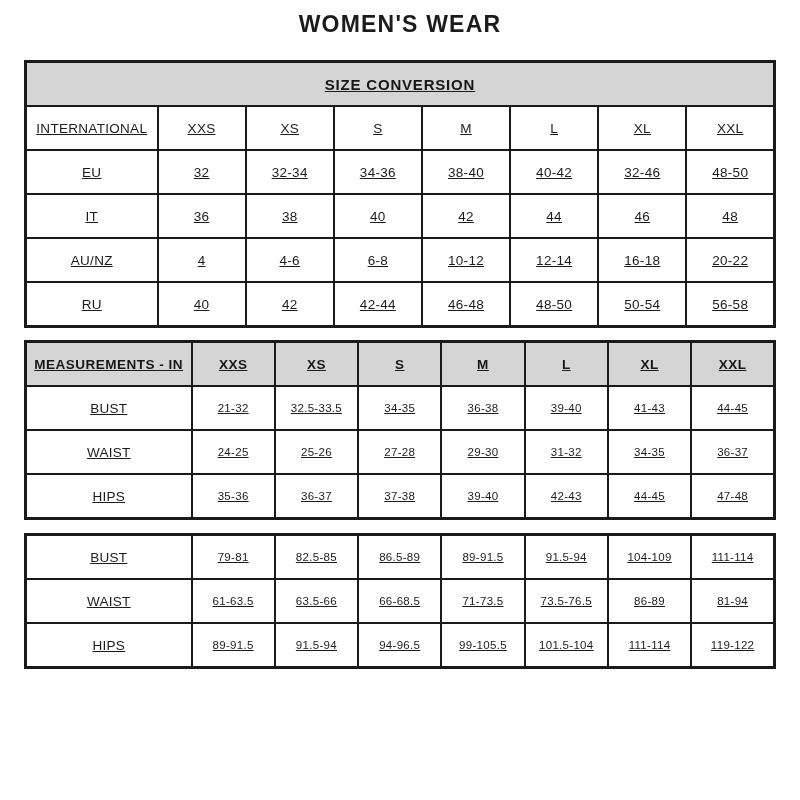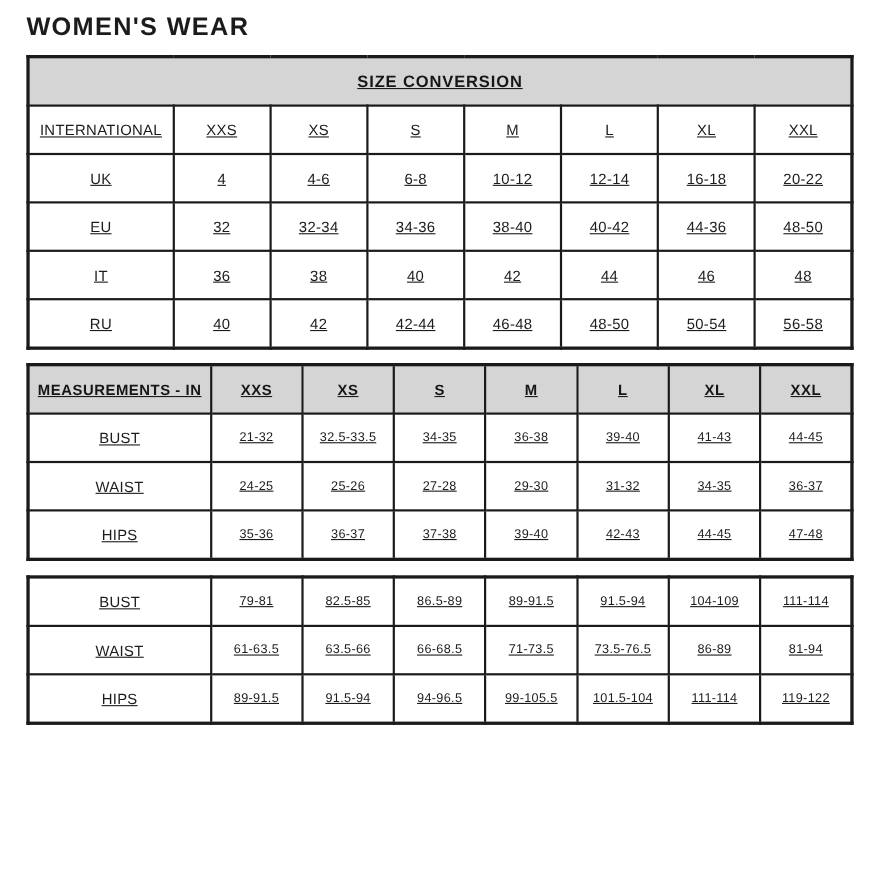--- a/index.html
+++ b/index.html
@@ -13,24 +13,25 @@
     -webkit-font-smoothing: antialiased;
   }
   .page {
     box-sizing: border-box;
     width: 800px;
     height: 800px;
     padding: 8px 24px 0 24px;
     overflow: hidden;
   }
   .page-title {
+    text-align: center;
     font-size: 23px;
     font-weight: 700;
     letter-spacing: 1.2px;
-    margin: 3px 0 12px 0;
+    margin: 3px 0 22px 0;
     color: #1b1b1b;
   }
   table.tbl {
     width: 100%;
     border-collapse: collapse;
     table-layout: fixed;
     border: 3px solid #1a1a1a;
     text-decoration: underline;
   }
   table.tbl td {
@@ -88,50 +89,50 @@
         <td class="lbl">INTERNATIONAL</td>
         <td>XXS</td>
         <td>XS</td>
         <td>S</td>
         <td>M</td>
         <td>L</td>
         <td>XL</td>
         <td>XXL</td>
       </tr>
       <tr>
-        <td class="lbl">UK</td>
-        <td>4</td>
-        <td>4-6</td>
-        <td>6-8</td>
-        <td>10-12</td>
-        <td>12-14</td>
-        <td>16-18</td>
-        <td>20-22</td>
-      </tr>
-      <tr>
         <td class="lbl">EU</td>
         <td>32</td>
         <td>32-34</td>
         <td>34-36</td>
         <td>38-40</td>
         <td>40-42</td>
-        <td>44-36</td>
+        <td>32-46</td>
         <td>48-50</td>
       </tr>
       <tr>
         <td class="lbl">IT</td>
         <td>36</td>
         <td>38</td>
         <td>40</td>
         <td>42</td>
         <td>44</td>
         <td>46</td>
         <td>48</td>
       </tr>
       <tr>
+        <td class="lbl">AU/NZ</td>
+        <td>4</td>
+        <td>4-6</td>
+        <td>6-8</td>
+        <td>10-12</td>
+        <td>12-14</td>
+        <td>16-18</td>
+        <td>20-22</td>
+      </tr>
+      <tr>
         <td class="lbl">RU</td>
         <td>40</td>
         <td>42</td>
         <td>42-44</td>
         <td>46-48</td>
         <td>48-50</td>
         <td>50-54</td>
         <td>56-58</td>
       </tr>
     </tbody>

